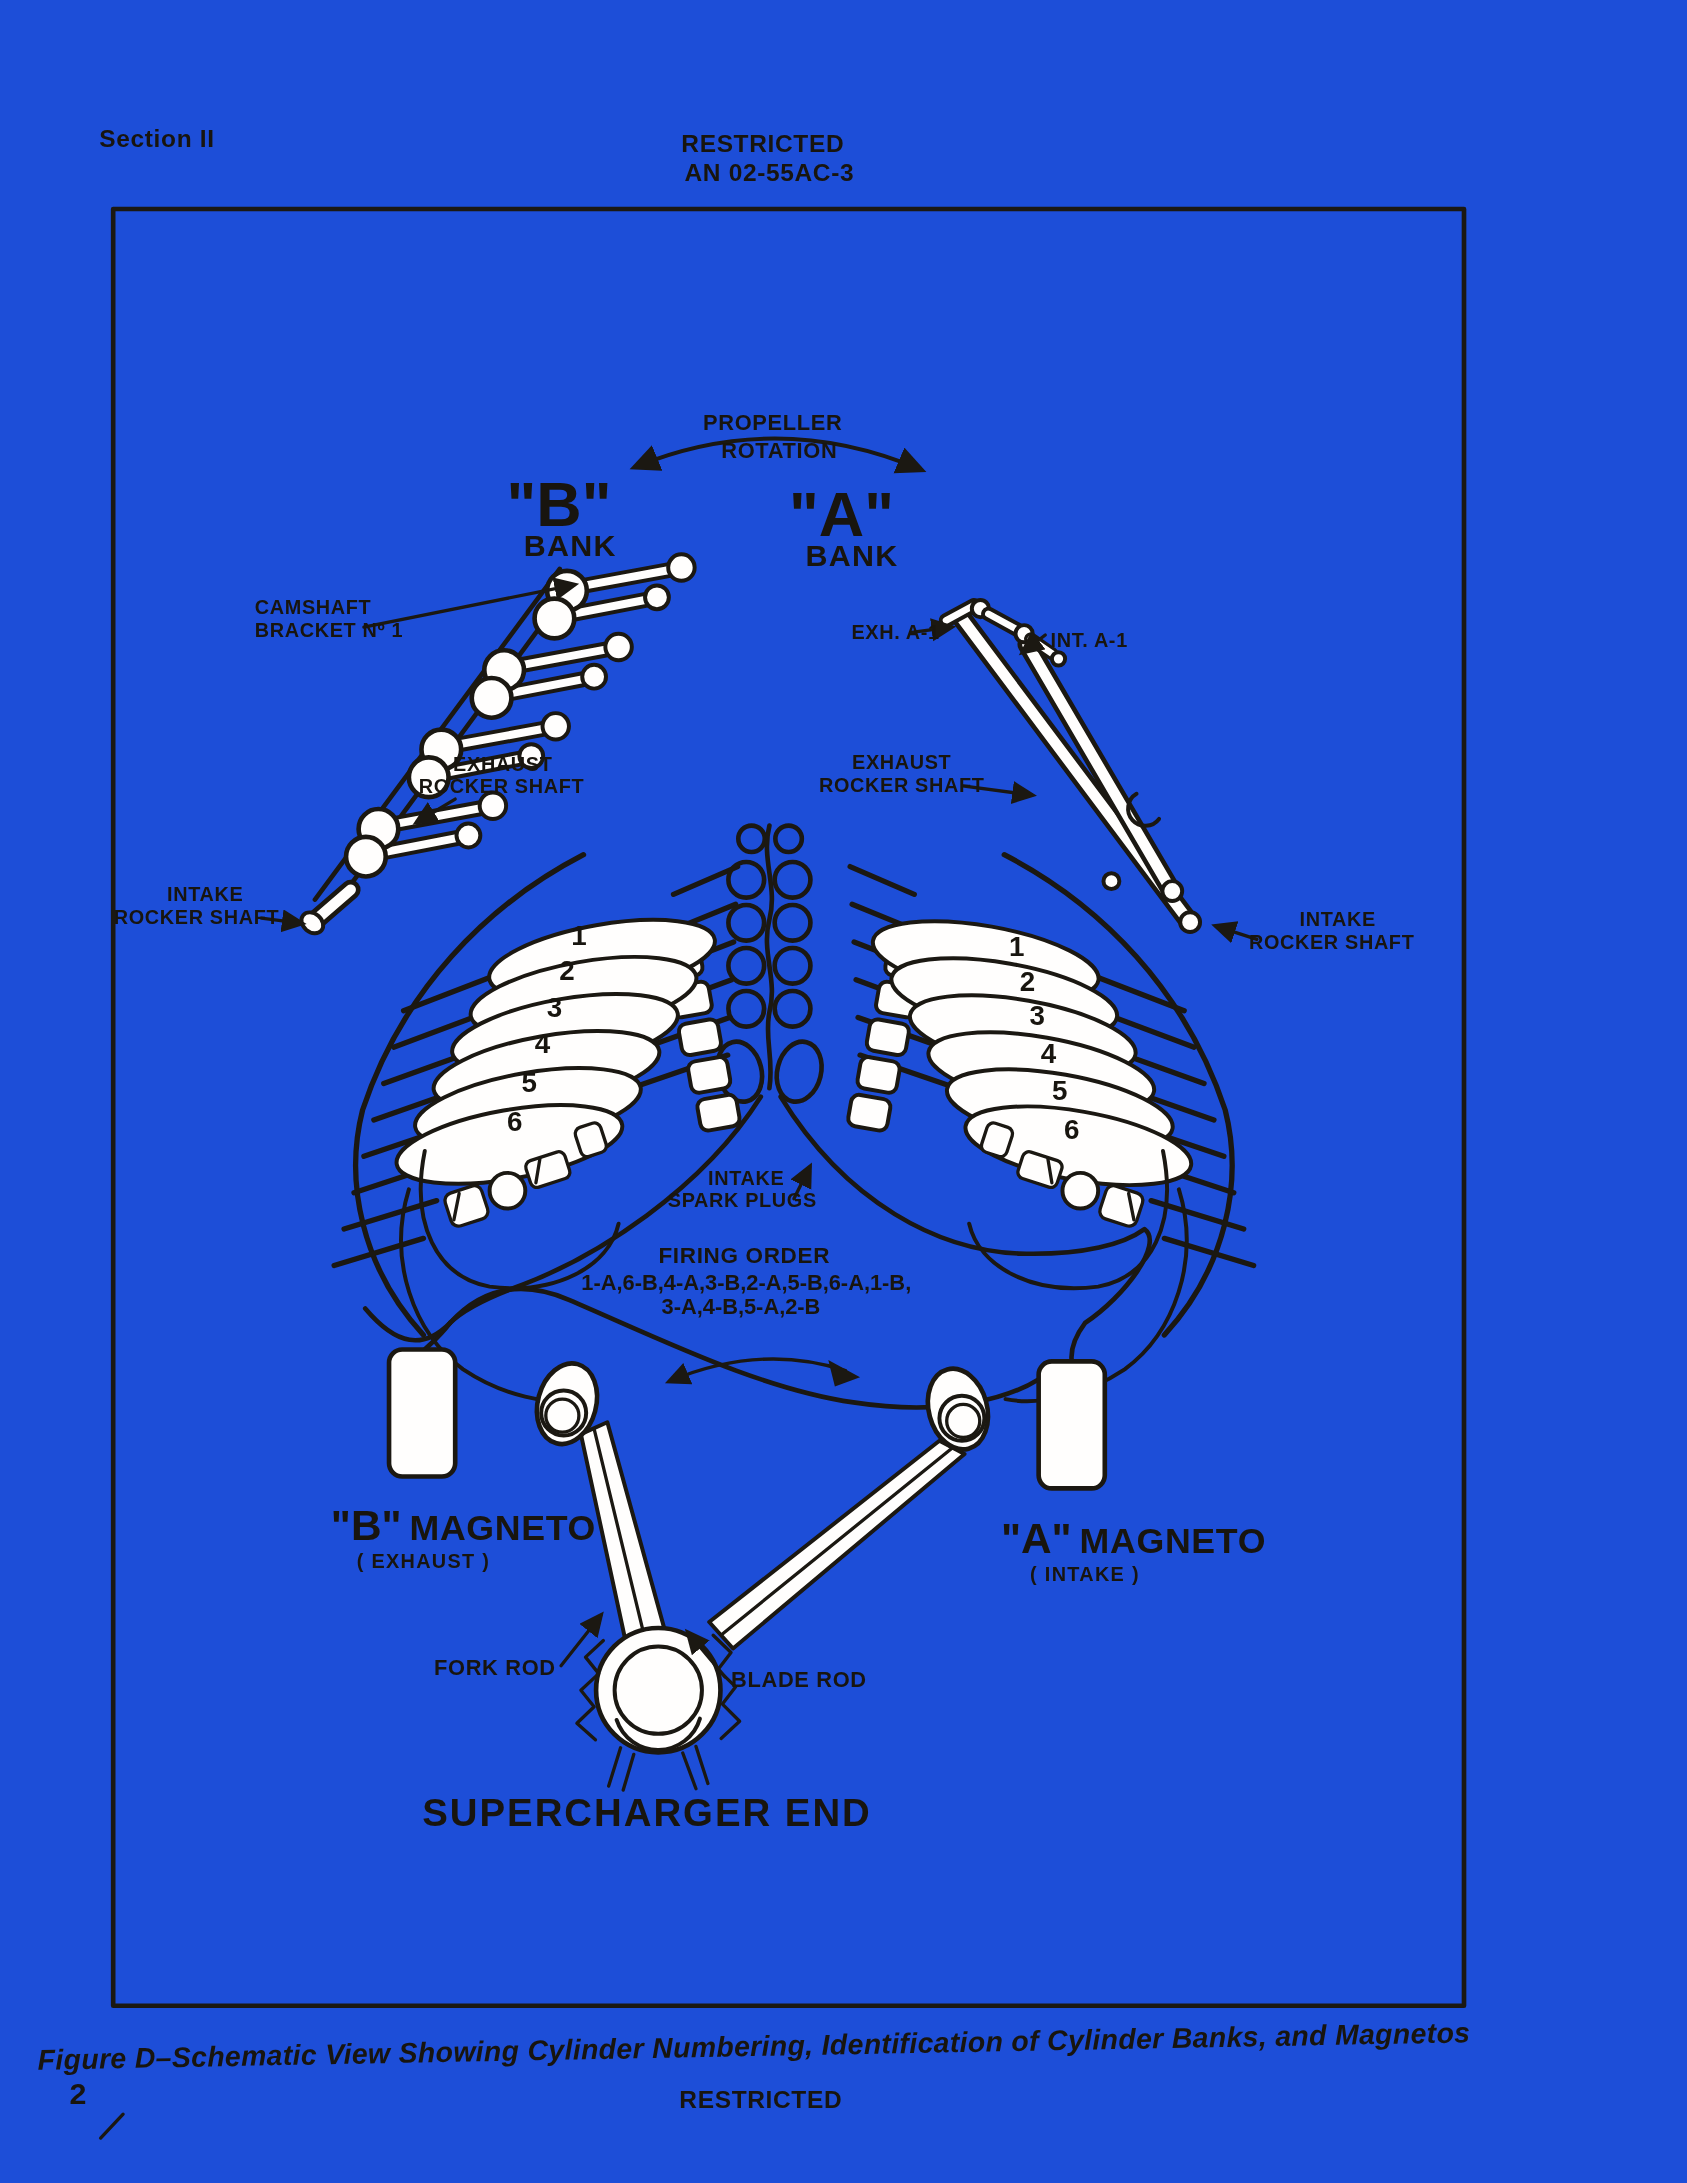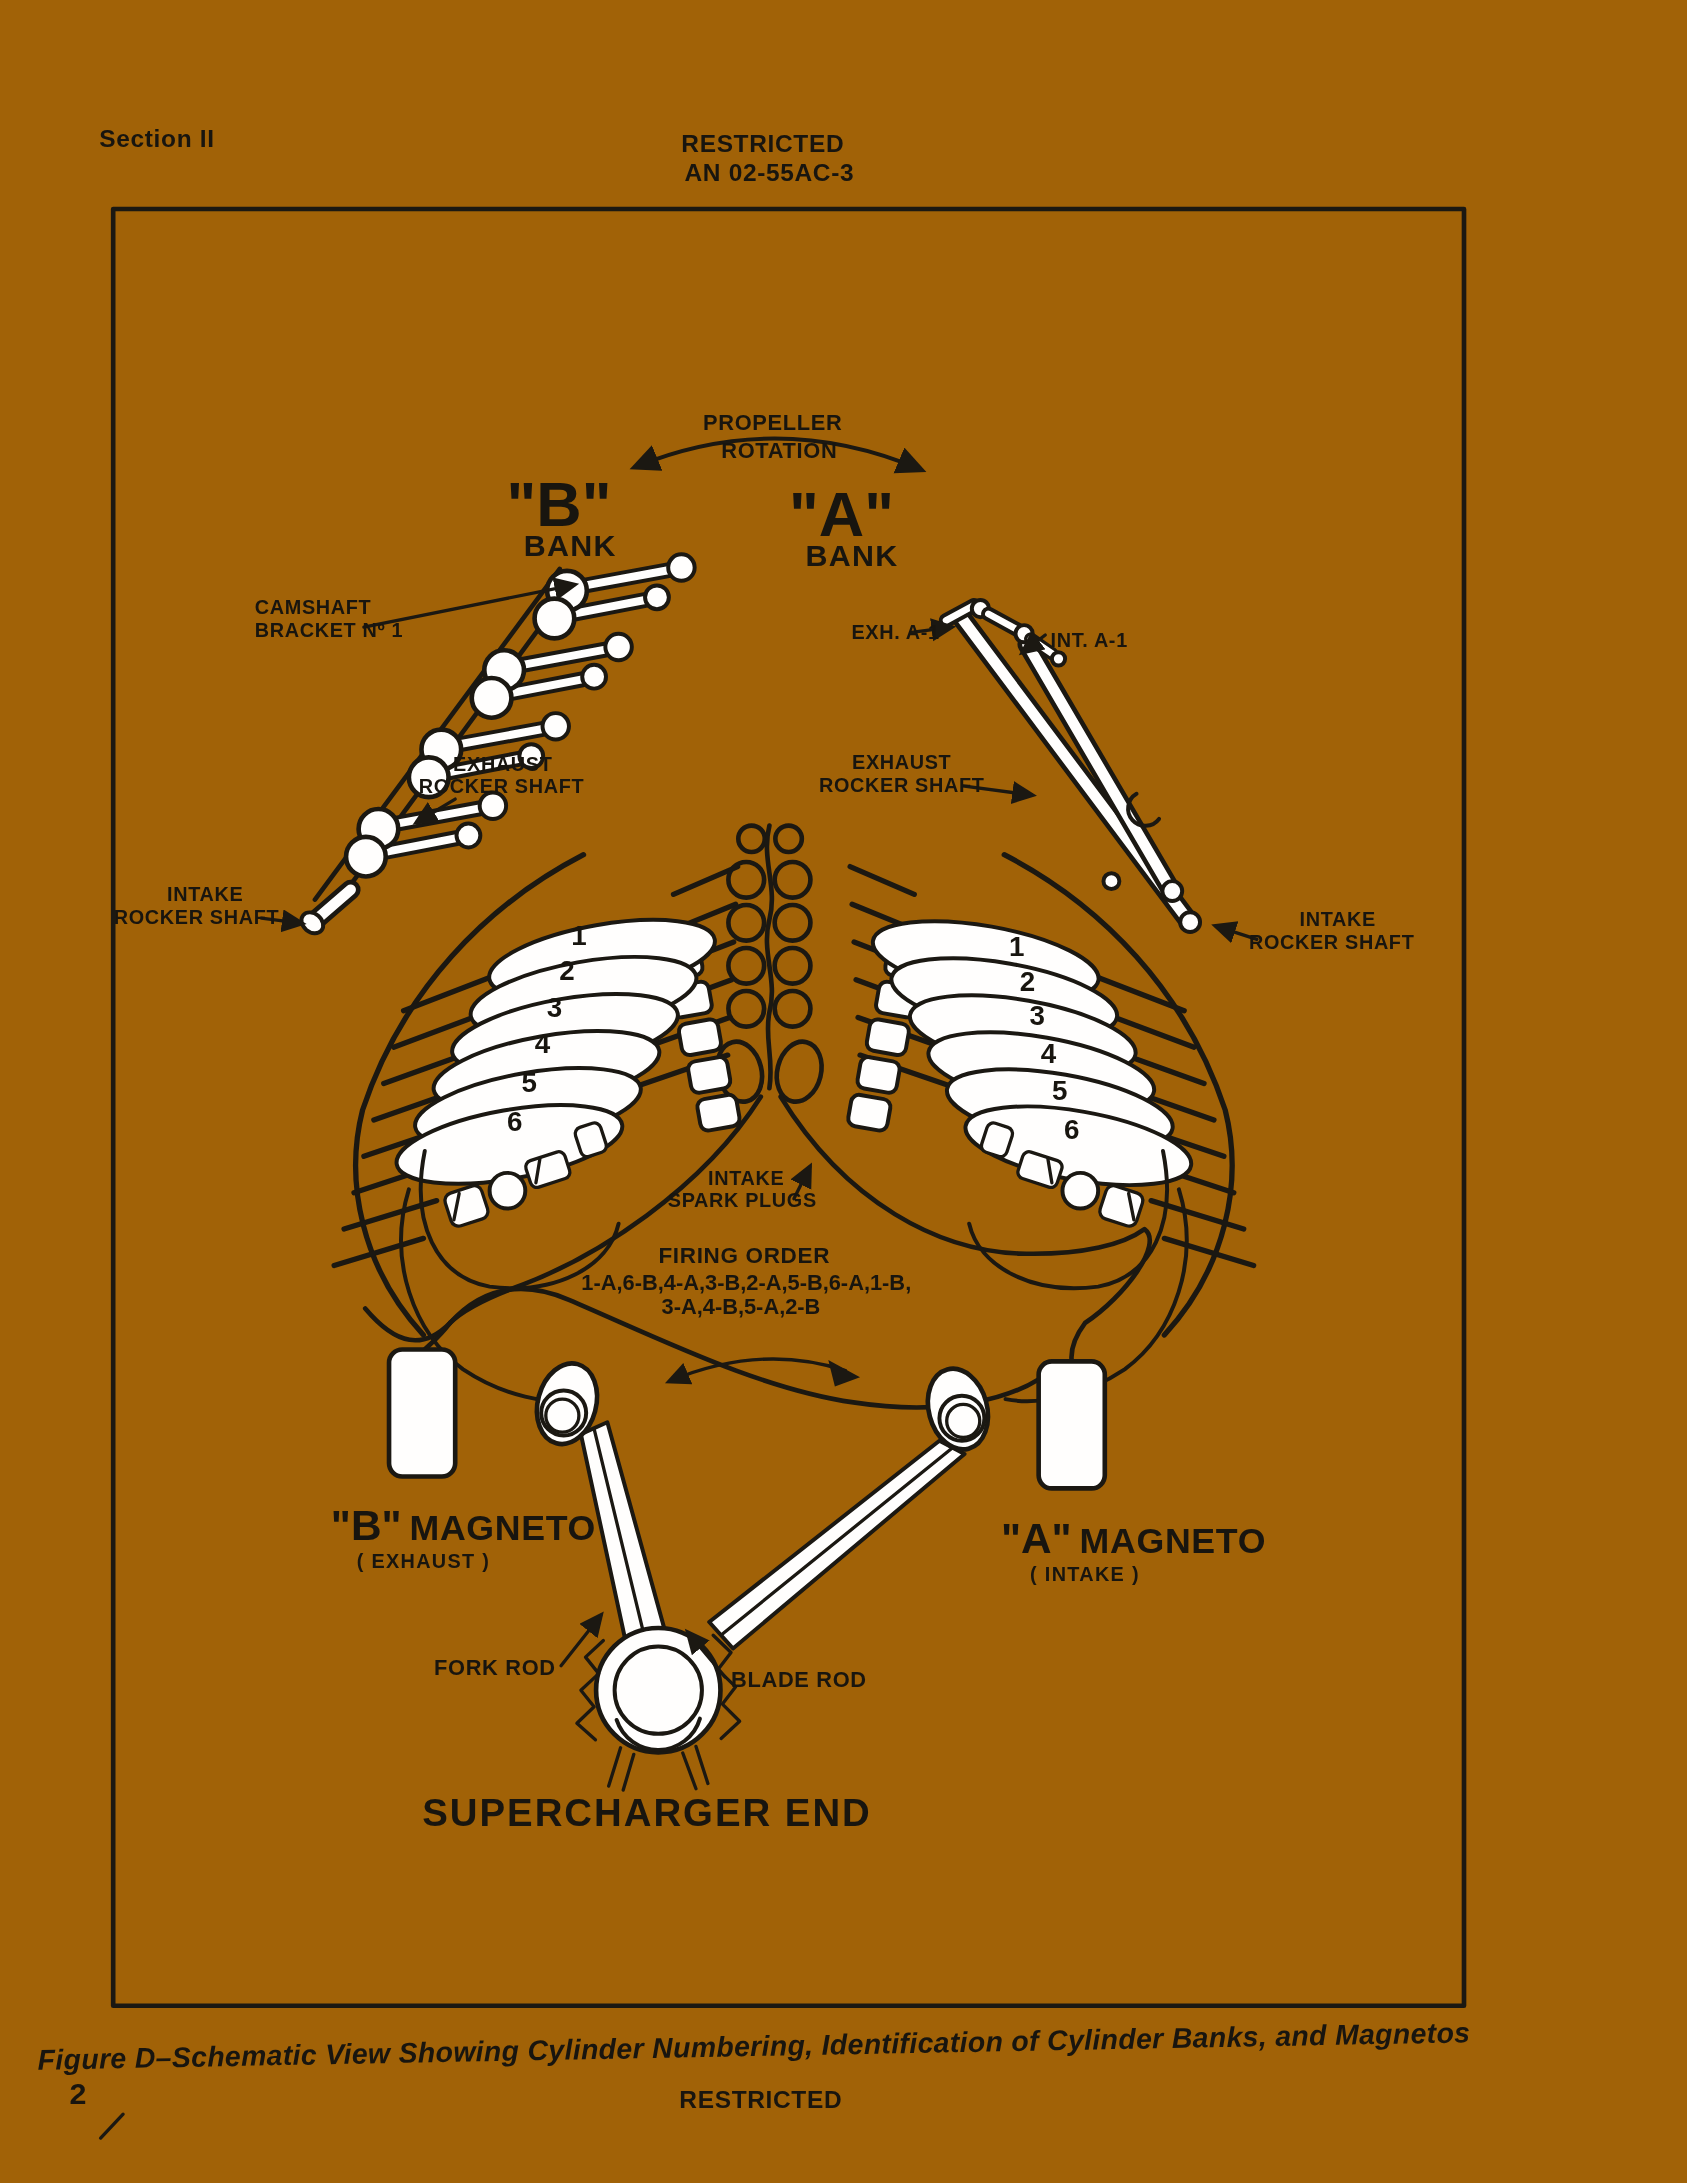--- a/index.html
+++ b/index.html
@@ -1,16 +1,16 @@
 <!DOCTYPE html>
 <html style="font-size:10.6px"><head>
 <meta charset="utf-8">
 <style>
   html,body { margin:0; padding:0; background:#ffffff; }
-  .page { position:relative; width:1687px; height:2183px; background:#a16207; overflow:hidden; }
+  .page { position:relative; width:1687px; height:2183px; background:#1d4ed8; overflow:hidden; }
   svg { position:absolute; left:0; top:0; }
   svg text { fill:#18150f; font-family:"Liberation Sans", sans-serif; font-weight:bold; }
   .ink    { stroke:#1b1812; fill:none; stroke-width:6; stroke-linecap:round; stroke-linejoin:round; }
   .inkw   { stroke:#1b1812; fill:#fffefd; stroke-width:6; stroke-linecap:round; stroke-linejoin:round; }
   .thin   { stroke-width:5; }
   .thick  { stroke-width:7; }
   .wire   { stroke-width:8; }
   .hdr    { font-size:37px; letter-spacing:1px; }
   .lbl    { font-size:30px; letter-spacing:1px; }
   .lbl2   { font-size:33px; letter-spacing:1px; }

